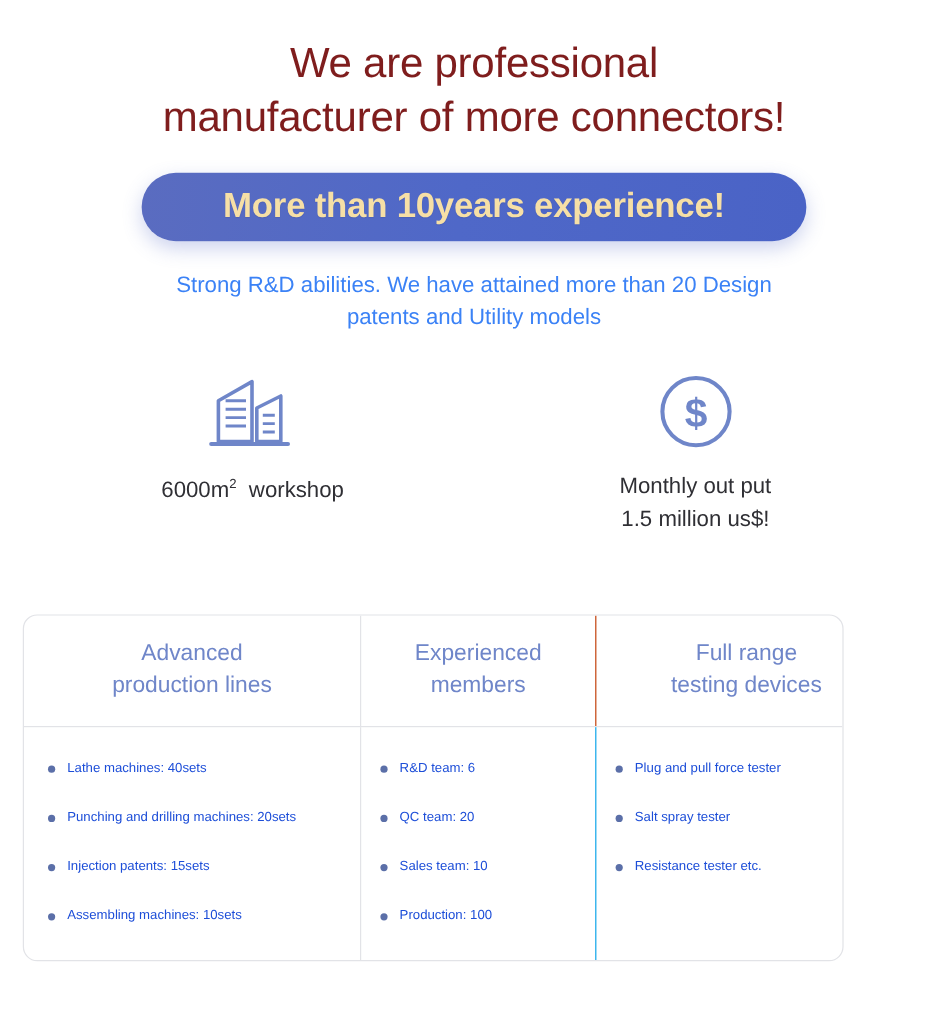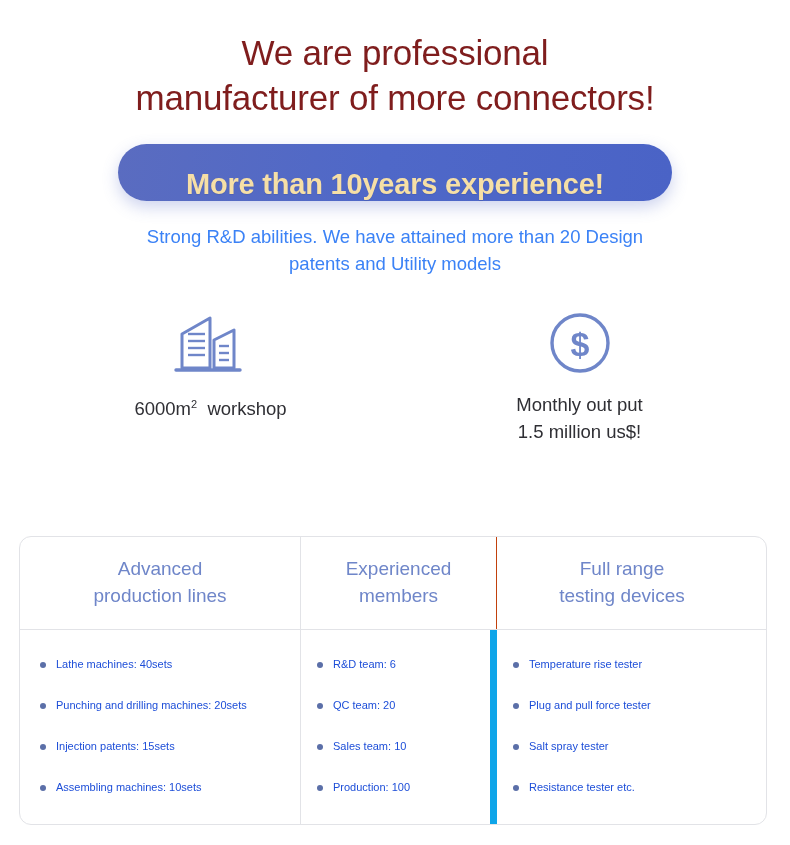--- a/index.html
+++ b/index.html
@@ -34,21 +34,21 @@
     justify-content: center;
     margin-top: 24px;
   }
   .pill {
     width: 554px;
     height: 57px;
     border-radius: 30px;
     background: linear-gradient(95deg, #5a6cc0 0%, #4f68c8 48%, #4a63c6 100%);
     box-shadow: 0 6px 16px rgba(90,110,200,0.30);
     display: flex;
-    align-items: flex-end;
+    align-items: center;
     justify-content: center;
   }
   .pill-text {
     font-size: 29px;
     font-weight: 700;
     color: #f6dfa6;
     letter-spacing: -0.2px;
     text-shadow: 0 1px 1px rgba(0,0,0,0.08);
   }
 
@@ -85,22 +85,22 @@
     line-height: 27px;
     color: #2f2f34;
   }
   .feature-cap .line { display: block; }
   sup.sq { font-size: 11px; vertical-align: super; }
 
   
   .table {
     position: absolute;
     left: 19px;
-    top: 536px;
-    width: 748px;
+    top: 512px;
+    width: 684px;
     border: 1px solid #e2e3e7;
     border-radius: 12px;
     background: #fff;
     box-sizing: border-box;
     overflow: hidden;
   }
   .thead {
     display: flex;
     border-bottom: 1px solid #e2e3e7;
   }
@@ -119,21 +119,21 @@
   .th-2 { width: 250px; }
 
   .tbody { display: flex; }
   .td {
     flex: 0 0 auto;
     box-sizing: border-box;
     padding: 24px 10px 26px 18px;
     min-height: 190px;
   }
   .td-0 { width: 281px; border-right: 1px solid #e2e3e7; }
-  .td-1 { width: 196px; border-right: 7px solid #0ea5e9; padding-left: 14px; }
+  .td-1 { width: 196px; border-right: 1px solid #0ea5e9; padding-left: 14px; }
   .td-2 { width: 250px; padding-left: 14px; }
 
   .item {
     position: relative;
     padding-left: 18px;
     font-size: 11px;
     line-height: 21px;
     color: #1d4ed8;
     margin-bottom: 20px;
   }
@@ -230,20 +230,19 @@
       <div class="item">Injection patents: 15sets</div>
       <div class="item">Assembling machines: 10sets</div>
     </div>
     <div class="td td-1">
       <div class="item">R&amp;D team: 6</div>
       <div class="item">QC team: 20</div>
       <div class="item">Sales team: 10</div>
       <div class="item">Production: 100</div>
     </div>
     <div class="td td-2">
-      <div class="item">Temperature rise tester</div>
       <div class="item">Plug and pull force tester</div>
       <div class="item">Salt spray tester</div>
       <div class="item">Resistance tester etc.</div>
     </div>
   </div>
 
 </div>
 
 </body></html>

